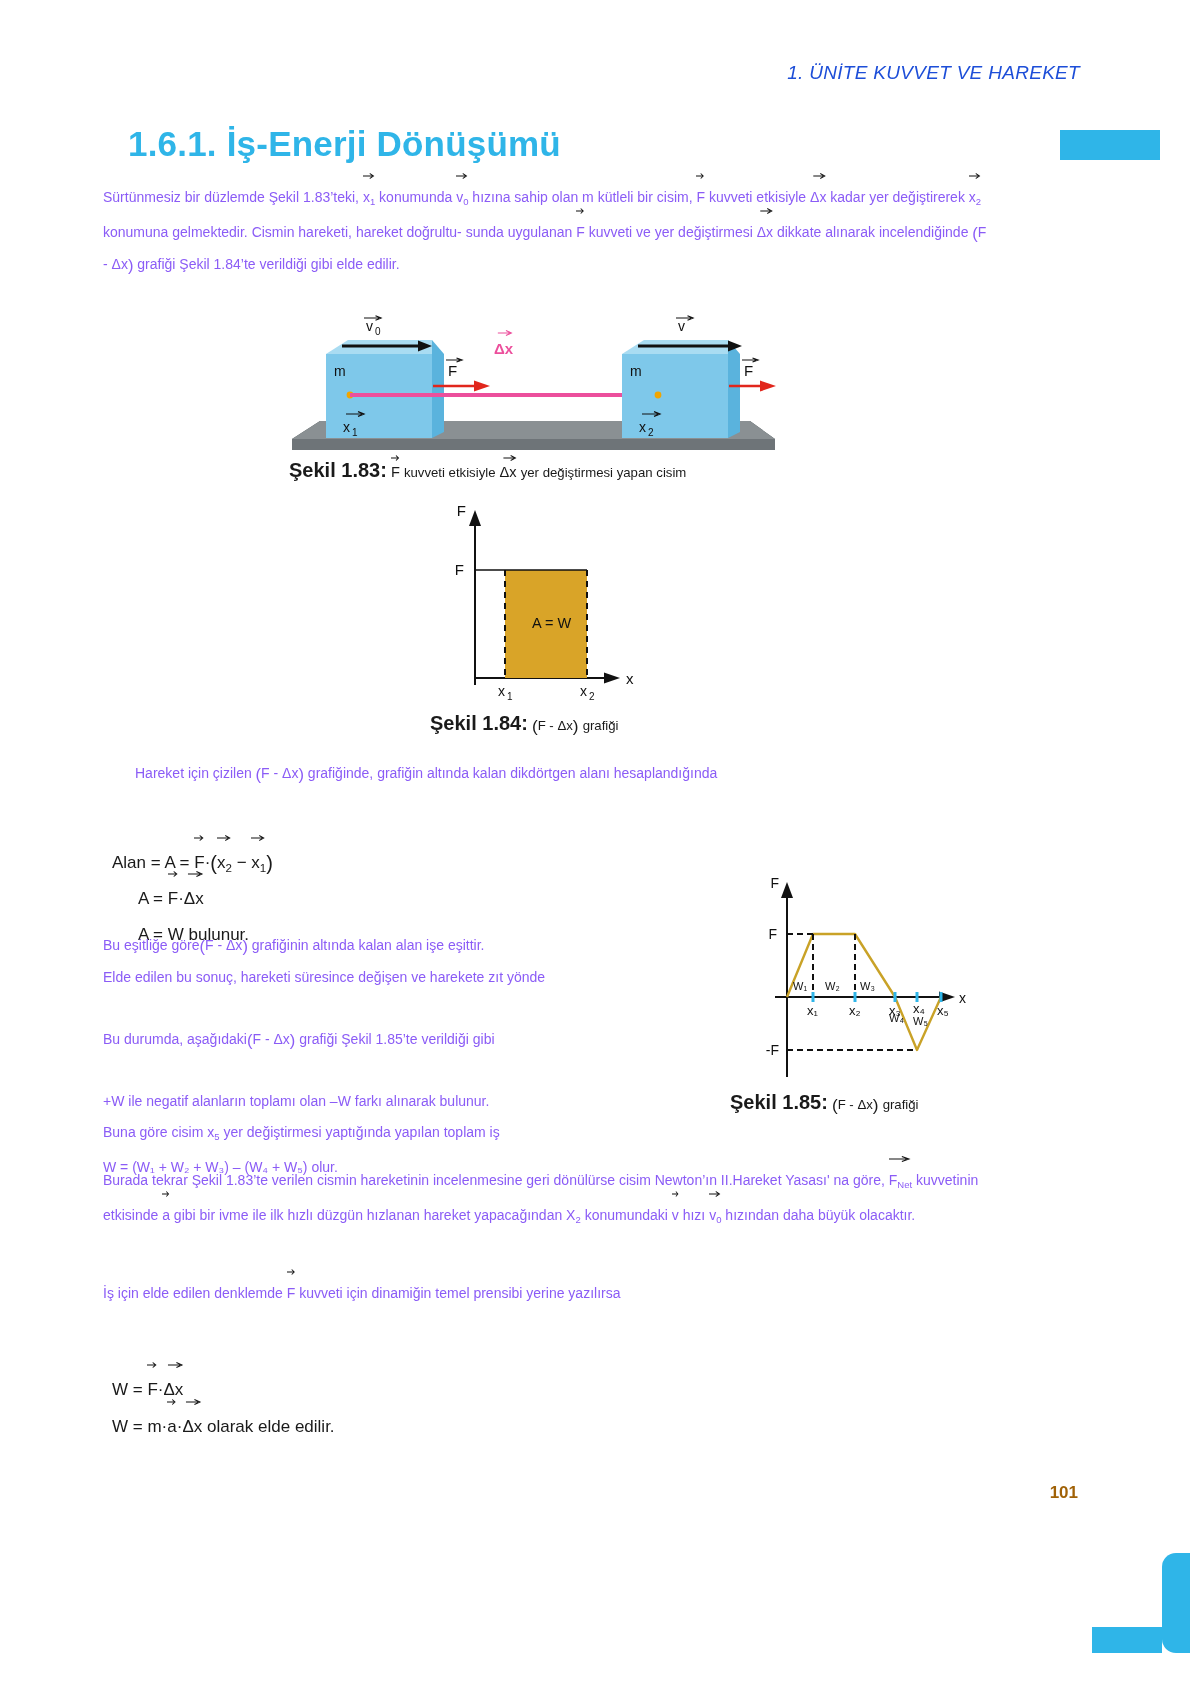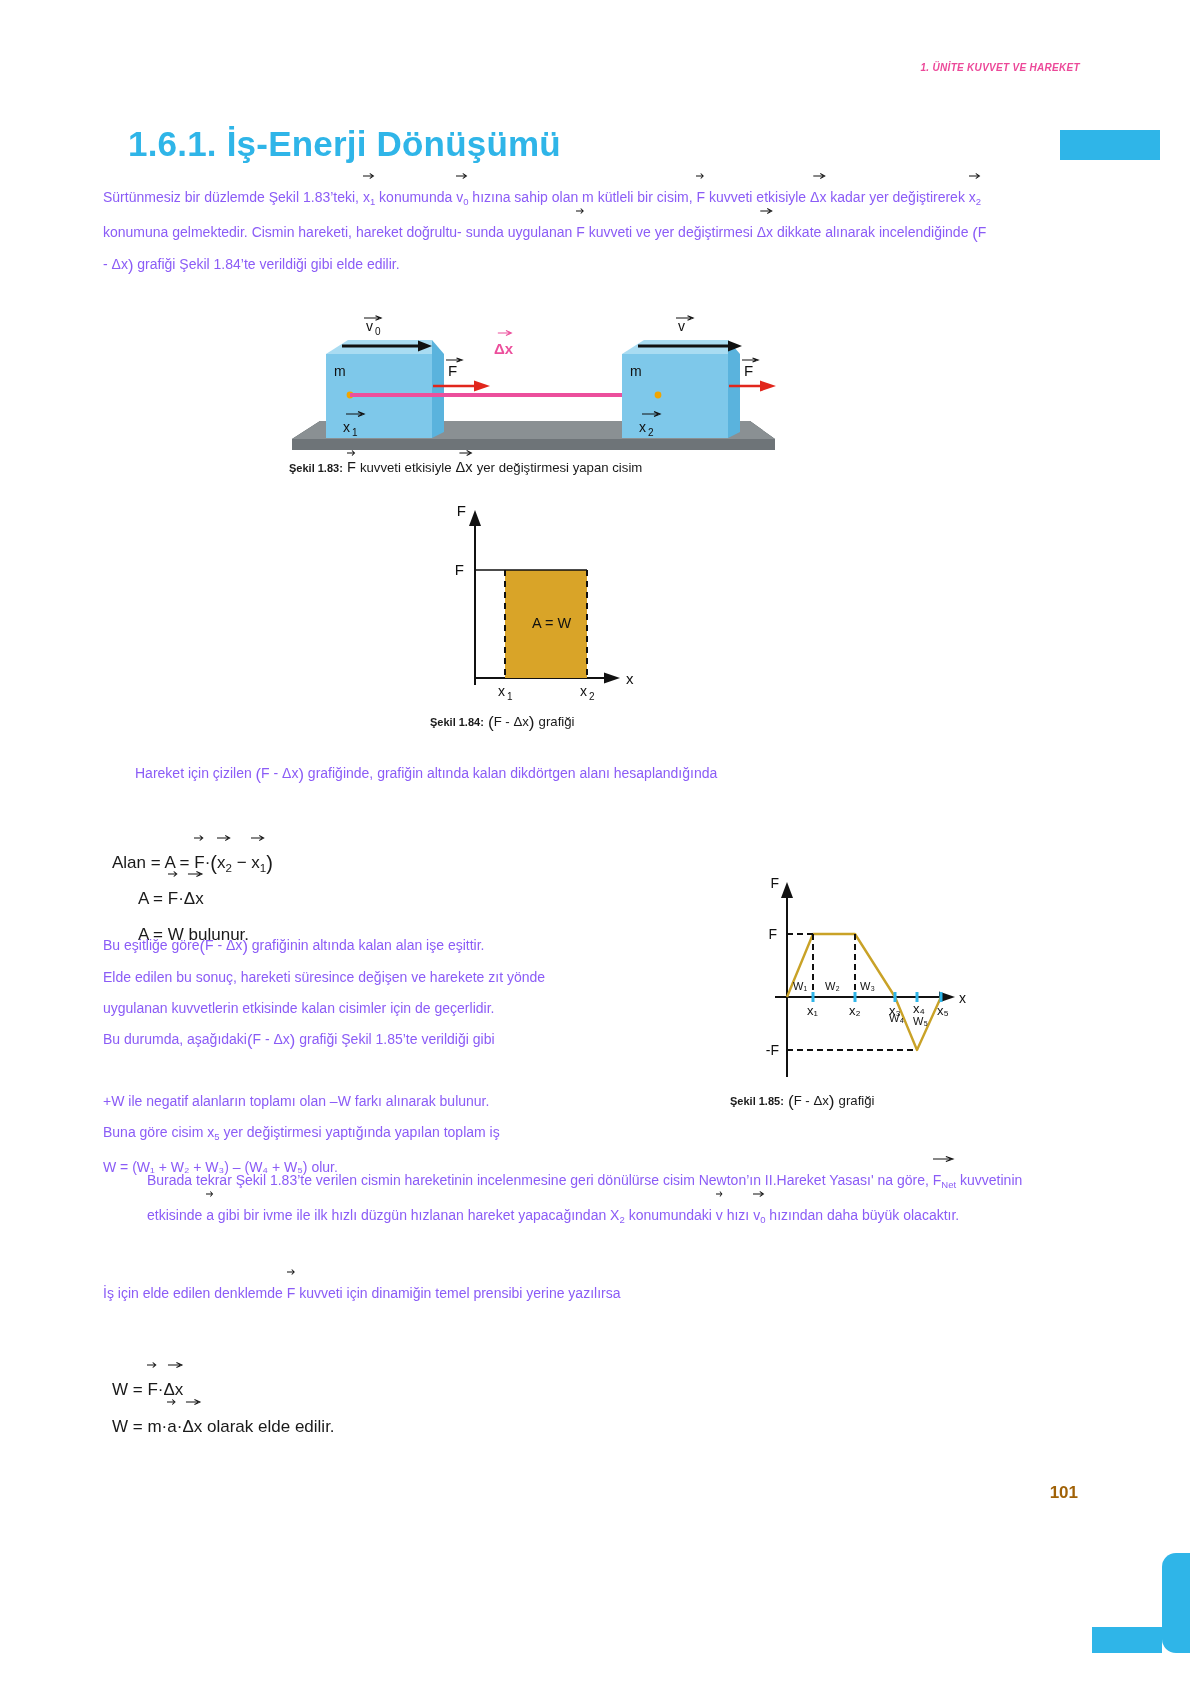--- a/index.html
+++ b/index.html
@@ -10,22 +10,22 @@
     font-family: "Liberation Sans", sans-serif;
     color: #1a1a1a;
     position: relative;
     overflow: hidden;
   }
   .page { position:absolute; inset:0; }
 
   
   .unit-header {
     position:absolute; right:110px; top:62px;
-    font-size:10px; font-style:italic; font-weight:700;
-    color:#ec4899; letter-spacing:0.3px; white-space:nowrap;
+    font-size:19px; font-style:italic; font-weight:400;
+    color:#1d4ed8; letter-spacing:0.3px; white-space:nowrap;
   }
   .header-tab {
     position:absolute; right:30px; top:130px;
     width:100px; height:30px; background:#2fb5e8;
   }
 
   
   .sec-title {
     position:absolute; left:128px; top:124px;
     font-size:35px; font-weight:700; color:#2fb5e8;
@@ -46,21 +46,21 @@
   }
   .vec > .arw svg { display:block; width:100%; height:7px; overflow:visible; }
   .sub { font-size:0.68em; vertical-align:-0.32em; }
   .paren { font-size:1.18em; vertical-align:-0.10em; font-weight:300; }
 
   
   .fig83 { position:absolute; left:280px; top:292px; width:500px; height:160px; }
   .fig-caption {
     position:absolute; font-size:14.6px; color:#1a1a1a; white-space:nowrap;
   }
-  .fig-caption b { font-weight:700; font-size:11px; }
+  .fig-caption b { font-weight:700; font-size:20px; }
   .cap83 { left:289px; top:459px; }
   .cap84 { left:430px; top:712px;text-align:right; }
   .cap85 { left:730px; top:1091px; }
   .cap-small { font-size:13.2px; }
 
   
   .fig84 { position:absolute; left:430px; top:500px; width:220px; height:200px; }
 
   
   .p-hareket { left:103px; top:758px; width:880px;margin-left:32px; }
@@ -68,21 +68,21 @@
   .eq1 { left:112px; top:806px; }
   .eq2 { left:138px; top:842px; }
   .eq3 { left:138px; top:878px; }
 
   .p-left { left:103px; top:930px; width:620px; line-height:31px; }
 
   
   .fig85 { position:absolute; left:745px; top:872px; width:230px; height:215px; }
 
   
-  .p-burada { left:103px; top:1165px; width:890px;margin-left:44px; }
+  .p-burada { left:103px; top:1165px; width:890px; }
   .p-isicin { left:103px; top:1278px; width:890px; }
   .eq4 { left:112px; top:1333px; }
   .eq5 { left:112px; top:1370px; }
 
   
   .page-num {
     position:absolute; right:112px; bottom:180px;
     font-size:17px; font-weight:700; color:#a16207;
   }
   .footer-bar {
@@ -302,21 +302,21 @@
           </svg>
         </span><span>Δx</span></span>
   </div>
 
   <div class="eqblock eq3">A  =  W bulunur.</div>
 
   <div class="para p-left">
     <span>Bu eşitliğe göre</span><span class="paren">(</span><span>F - Δx</span><span class="paren">)</span>
     <span>grafiğinin altında kalan alan işe eşittir.</span><br>
     <span>Elde edilen bu sonuç, hareketi süresince değişen ve harekete zıt yönde</span><br>
-    <span>uygulanan kuvvetlerin etkisinde kalan cisimler için de geçerlidir.</span><br>
+    <br>
     <span>Bu durumda, aşağıdaki</span><span class="paren">(</span><span>F - Δx</span><span class="paren">)</span>
     <span>grafiği Şekil 1.85’te verildiği gibi</span><br>
     <br>
     <span>+W ile negatif alanların toplamı olan –W farkı alınarak bulunur.</span><br>
     <span>Buna göre cisim x</span><span class="sub">5</span>
     <span>yer değiştirmesi yaptığında yapılan toplam iş</span><br>
     <span>W = (W₁ + W₂ + W₃) – (W₄ + W₅) olur.</span>
   </div>
 
   <div class="fig85">

